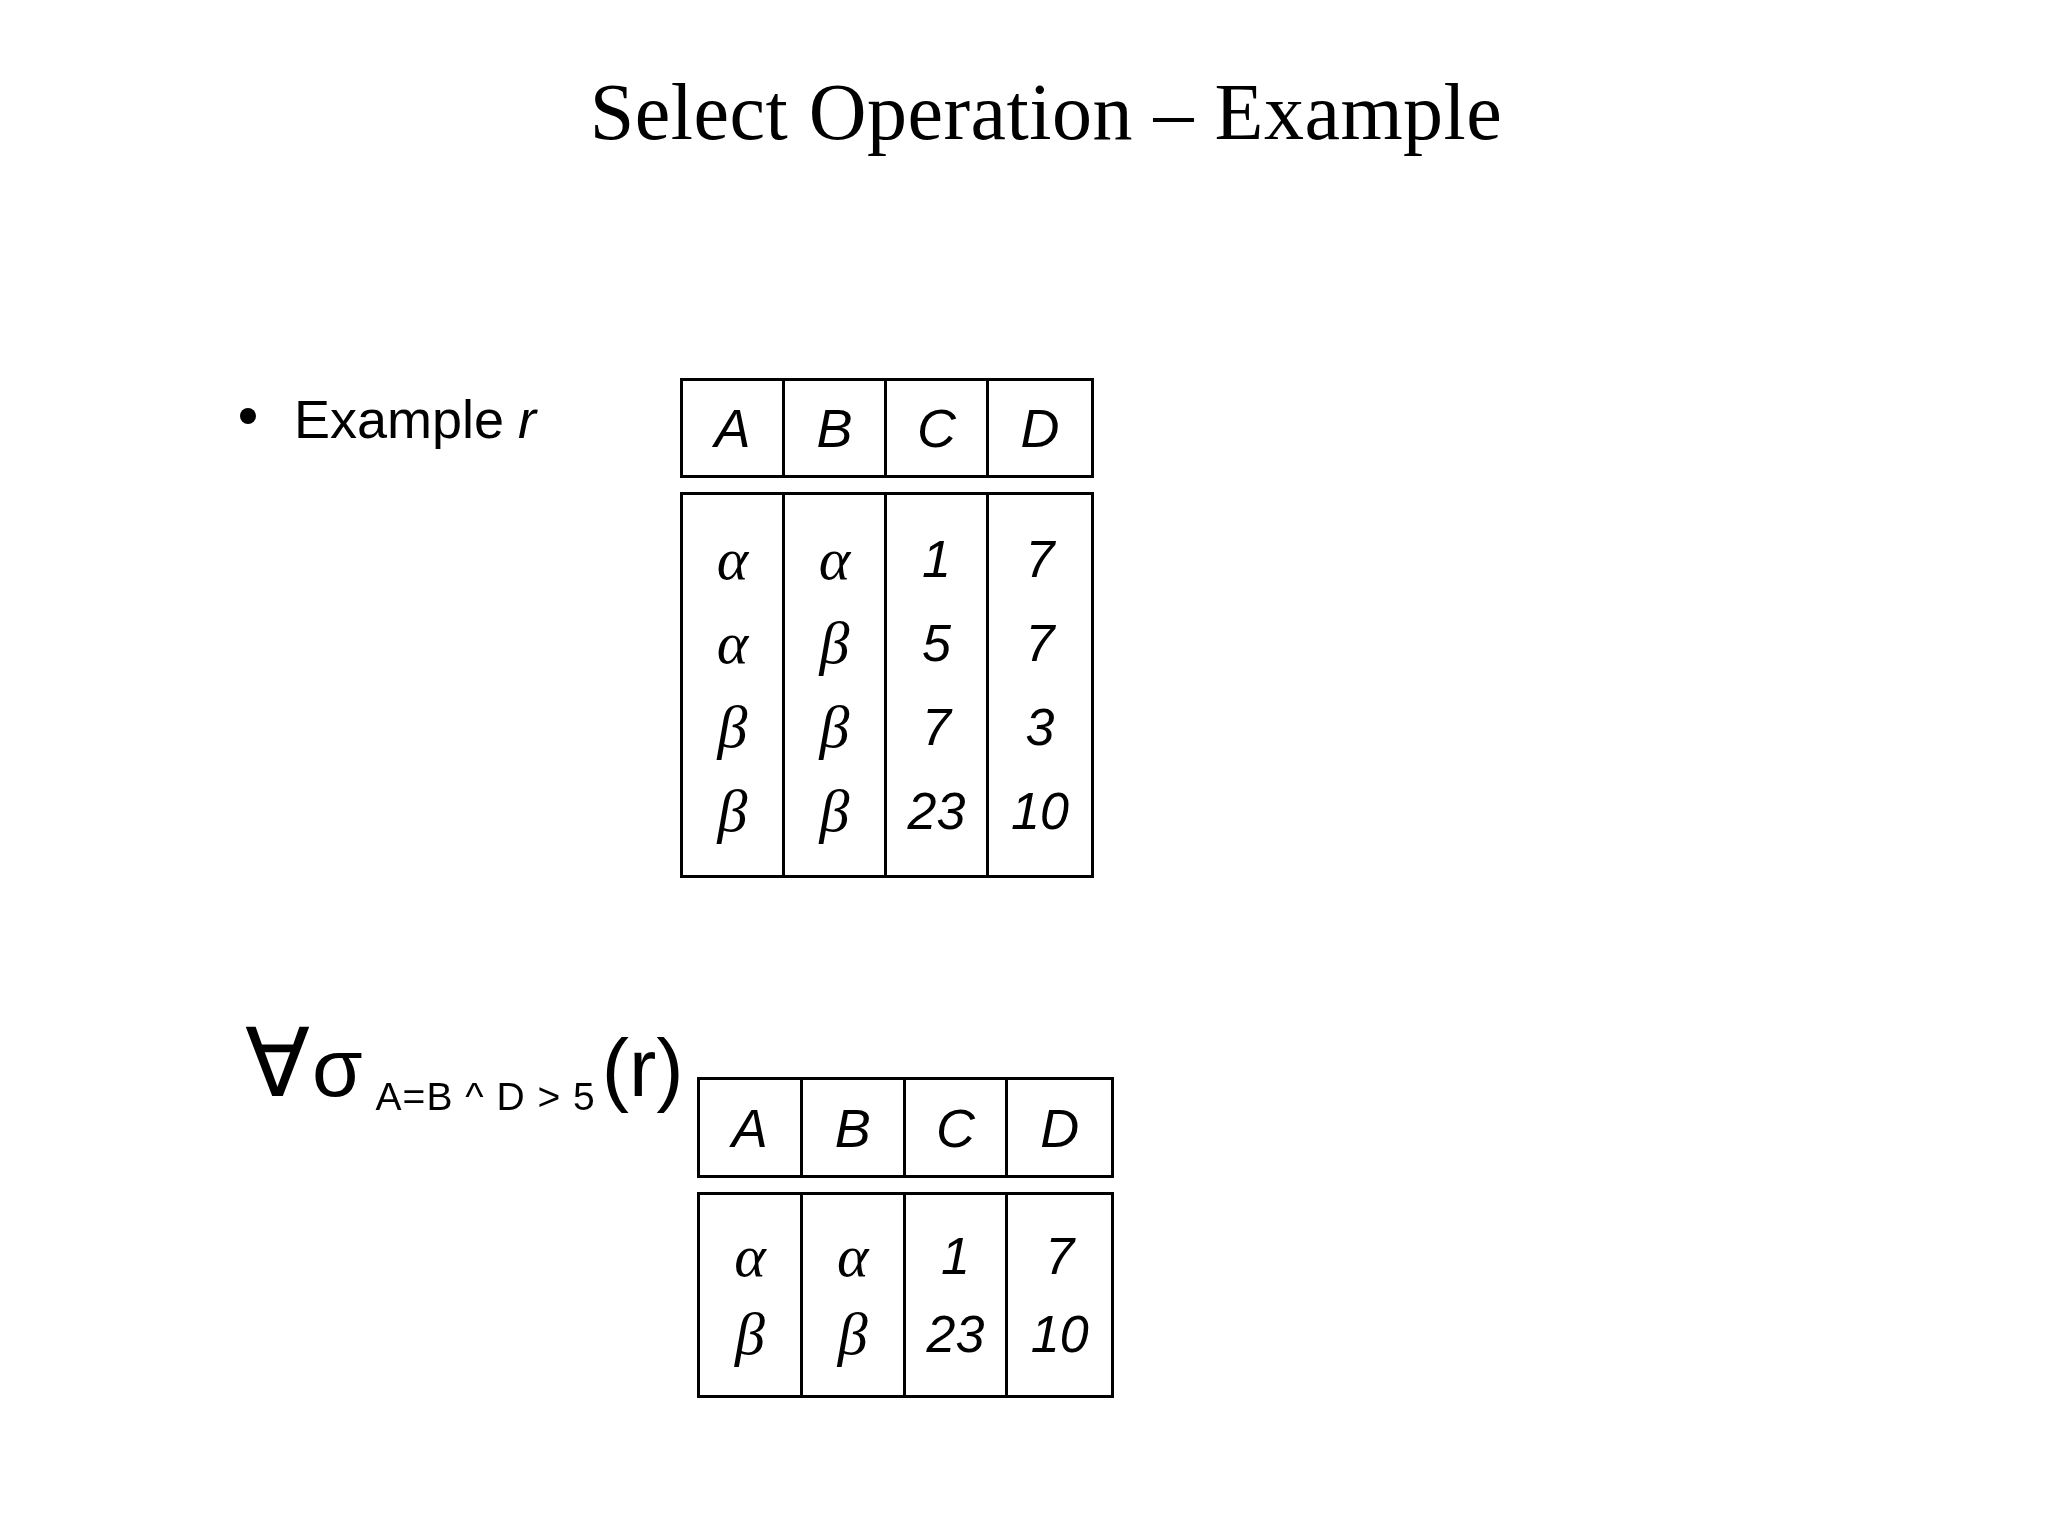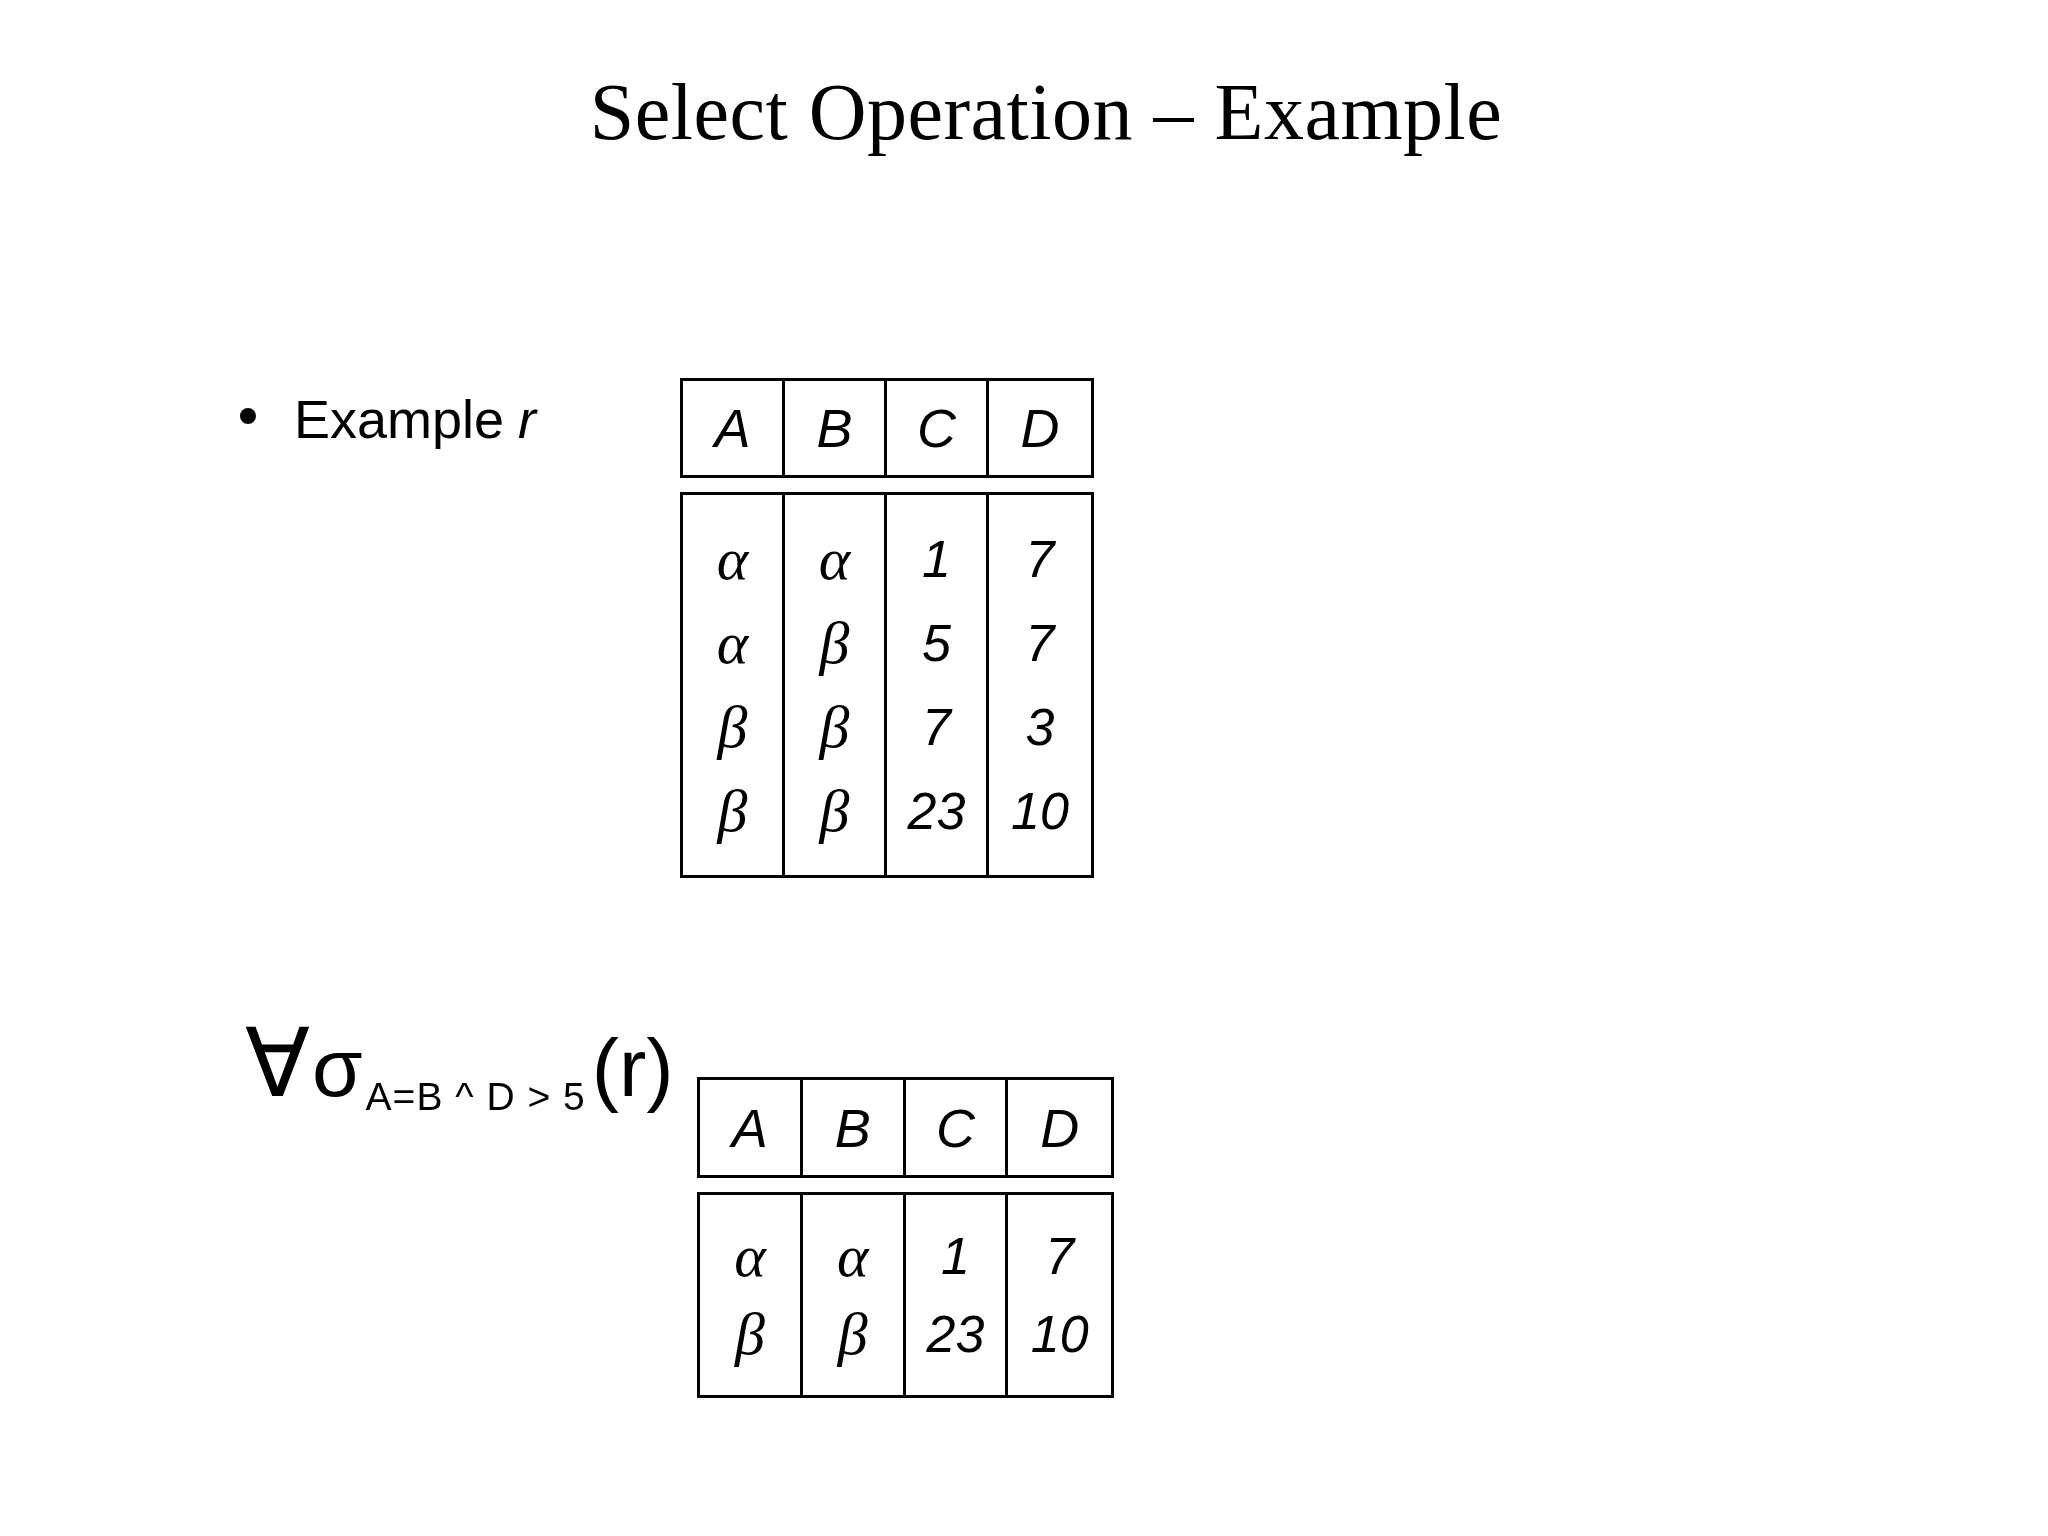--- a/index.html
+++ b/index.html
@@ -80,21 +80,21 @@
   #sigma-expression .sigma {
     font-size: 82px;
     line-height: 1;
     margin-left: 2px;
   }
   #sigma-expression .subscript {
     font-size: 39px;
     line-height: 1;
     position: relative;
     top: 14px;
-    margin-left: 3px;
+    margin-left: 13px;
     letter-spacing: 1px;
   }
   #sigma-expression .arg {
     font-size: 82px;
     line-height: 1;
     margin-left: 6px;
   }
 
   
   .rel-table {

